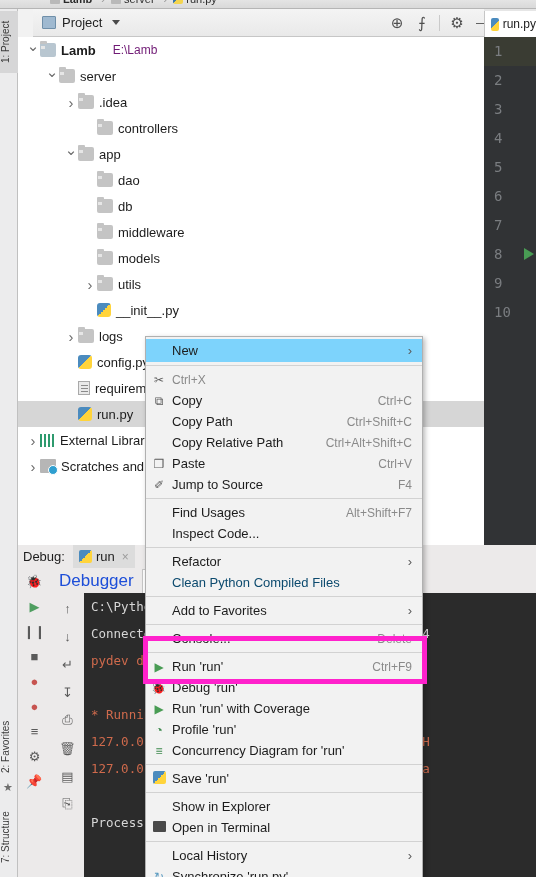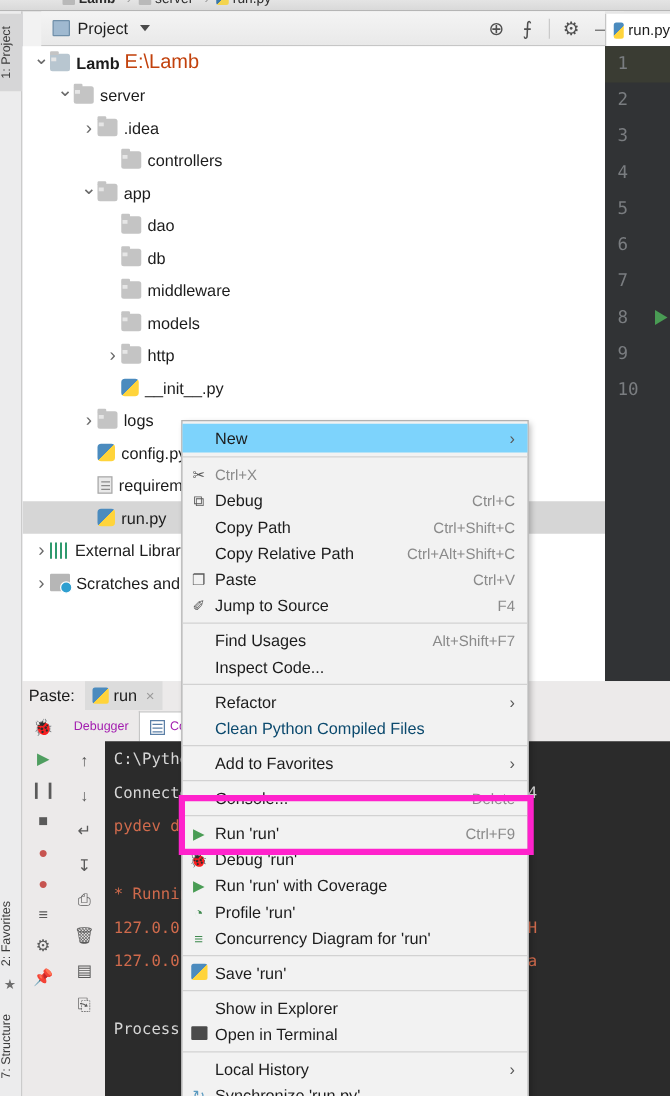--- a/index.html
+++ b/index.html
@@ -84,21 +84,21 @@
   }
   .ico-txt { background: #e9e9e9; border: 1px solid #a9a9a9; width: 12px; height: 14px; }
   .ico-txt::after { content:""; position:absolute; left:2px; top:3px; width:7px; height:1px;
                     box-shadow: 0 0 0 0 #888, 0 3px 0 0 #8a8a8a, 0 6px 0 0 #8a8a8a; background:#8a8a8a; }
   .ico-lib { width: 15px; height: 13px;
     background: repeating-linear-gradient(90deg,#2e9a6e 0 2px, transparent 2px 4px);
   }
   .ico-scratch { background: #b6b6b6; border-radius: 1px; }
   .ico-scratch::after { content:""; position:absolute; right:-2px; bottom:-2px; width:8px; height:8px;
                         background:#2f9fd0; border-radius:50%; border:1px solid #fff; }
-  .path { color: #c2410c; margin-left: 4px; font-size: 16px; }
+  .path { color: #701a75; margin-left: 17px; font-size: 12px; }
   .nm { font-size: 13px; }
   .nm.bold { font-weight: bold; }
 
   
   .editor-tabbar {
     position: absolute; left: 484px; top: 9px; width: 52px; height: 28px;
     background: #e6e6e6; border-bottom: 1px solid #c6c6c6;
   }
   .etab {
     position: absolute; left: 0; top: 2px; height: 26px; width: 52px;
@@ -124,21 +124,21 @@
   .debug-tabrow { position: absolute; left: 0; top: 0; width: 518px; height: 23px;
                   background: #eceaea; display: flex; align-items: center; }
   .dbg-label { font-size: 13px; color: #1c1c1c; padding-left: 5px; }
   .dbg-runtab { margin-left: 8px; height: 23px; display: flex; align-items: center; gap: 4px;
                 padding: 0 6px; background: #dcdcdc; font-size: 13px; color: #1c1c1c; }
   .x-close { color: #9b9b9b; font-size: 12px; margin-left: 3px; }
 
   .debug-subtabs { position: absolute; left: 33px; top: 23px; width: 485px; height: 25px;
                    background: #eceaea; display: flex; align-items: flex-end; }
   .stab { height: 24px; display: flex; align-items: center; gap: 4px; padding: 0 8px;
-          font-size: 10px; color: #a21caf; }
+          font-size: 17px; color: #1d4ed8; }
   .stab.active { background: #ffffff; border: 1px solid #c6c6c6; border-bottom: none; }
   .stab-ico { width: 12px; height: 12px; border: 1px solid #5b7fa6; background: #fff; }
   .stab-ico::after { content:""; display:block; margin:2px 1px; height:1px; background:#5b7fa6;
                      box-shadow: 0 3px 0 #5b7fa6, 0 6px 0 #5b7fa6; }
 
   .dbg-vtoolbar { position: absolute; left: 0; top: 23px; width: 33px; height: 309px;
                   background: #eceaea; display: flex; flex-direction: column; align-items: center;
                   padding-top: 4px; gap: 7px; }
   .dbg-vtoolbar2 { position: absolute; left: 33px; top: 48px; width: 33px; height: 284px;
                    background: #eceaea; display: flex; flex-direction: column; align-items: center;
@@ -276,21 +276,21 @@
       <div class="row">
         <span style="width: 65px; flex: 0 0 auto;"></span>
         <span class="arrow"></span>
         <span class="ico ico-folder"></span>
         <span class="nm">models</span>
       </div>
       <div class="row">
         <span style="width: 65px; flex: 0 0 auto;"></span>
         <span class="arrow closed"></span>
         <span class="ico ico-folder"></span>
-        <span class="nm">http</span>
+        <span class="nm">utils</span>
       </div>
       <div class="row">
         <span style="width: 65px; flex: 0 0 auto;"></span>
         <span class="arrow"></span>
         <span class="ico ico-py"></span>
         <span class="nm">__init__.py</span>
       </div>
       <div class="row">
         <span style="width: 46px; flex: 0 0 auto;"></span>
         <span class="arrow closed"></span>
@@ -345,21 +345,21 @@
         <div class="lnum">6</div>
         <div class="lnum">7</div>
         <div class="lnum">8<span class="runmark"></span></div>
         <div class="lnum">9</div>
         <div class="lnum">10</div>
       </div>
   </div>
 
   <div class="debug-panel">
     <div class="debug-tabrow">
-      <span class="dbg-label">Paste:</span>
+      <span class="dbg-label">Debug:</span>
       <span class="dbg-runtab">
         <span class="g-pyicon"></span>
         <span>run</span>
         <span class="x-close">×</span>
       </span>
     </div>
 
     <div class="dbg-vtoolbar" id="dbgtools">
         <span class="tico" style="color: rgb(79, 158, 96);">🐞</span>
         <span class="tico" style="color: rgb(79, 158, 96);">▶</span>
@@ -410,21 +410,21 @@
         <span class="mlabel">New</span>
         <span class="msub">›</span>
       </div>
       <div class="msep"></div>
       <div class="mi">
         <span class="micon">✂</span>
         <span class="maccel">Ctrl+X</span>
       </div>
       <div class="mi">
         <span class="micon">⧉</span>
-        <span class="mlabel">Debug</span>
+        <span class="mlabel">Copy</span>
         <span class="maccel">Ctrl+C</span>
       </div>
       <div class="mi">
         <span class="micon"></span>
         <span class="mlabel">Copy Path</span>
         <span class="maccel">Ctrl+Shift+C</span>
       </div>
       <div class="mi">
         <span class="micon"></span>
         <span class="mlabel">Copy Relative Path</span>

